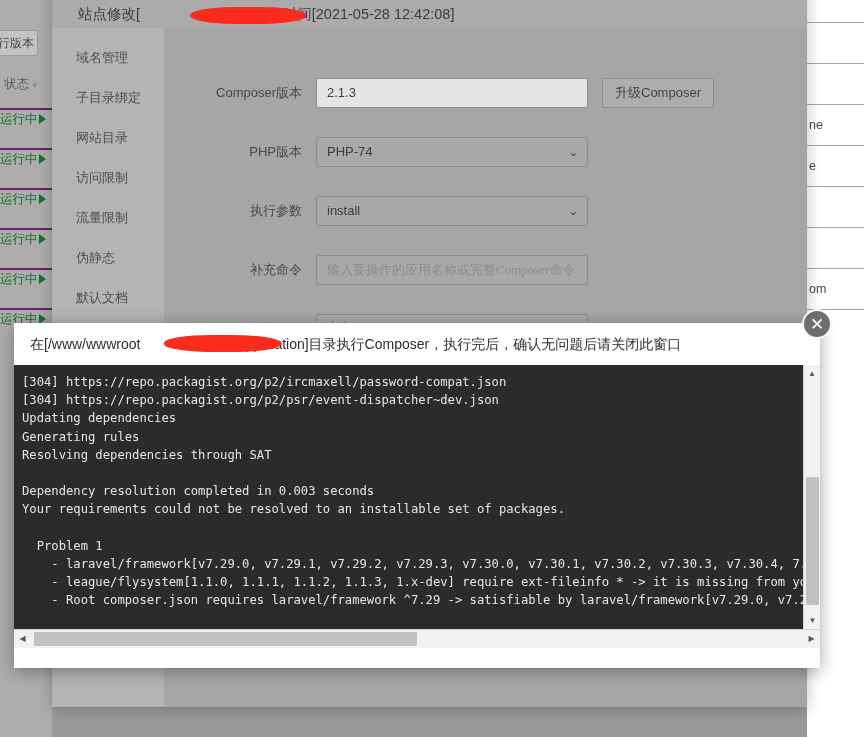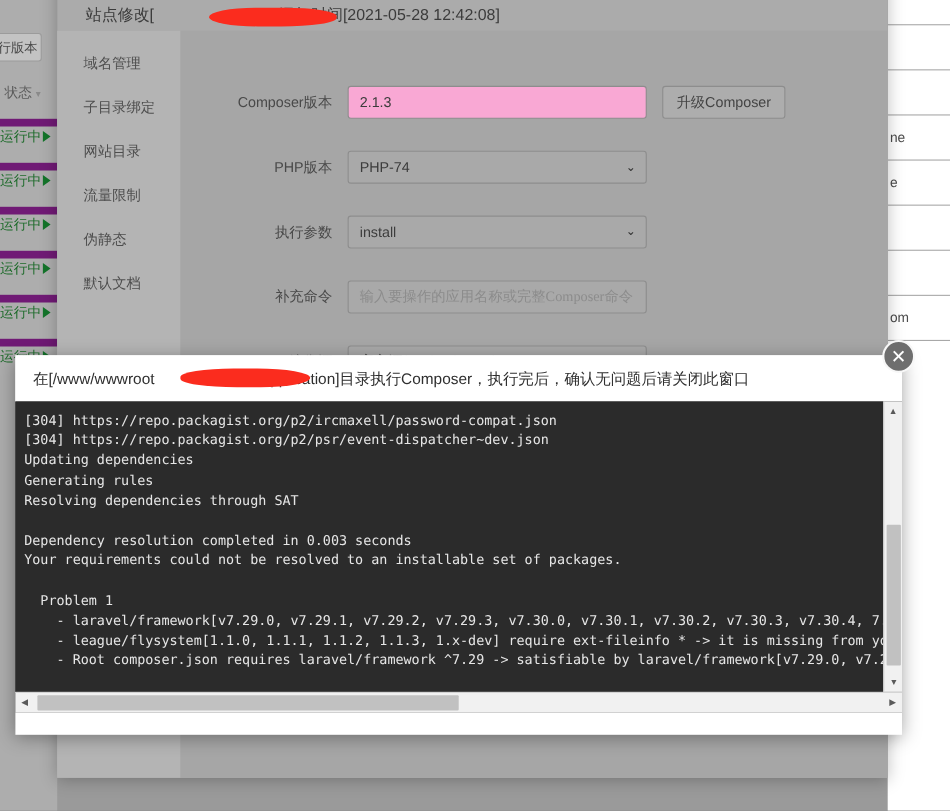--- a/index.html
+++ b/index.html
@@ -25,21 +25,21 @@
     white-space: nowrap; overflow: hidden;
   }
   .bg-colhead {
     position: absolute; left: 4px; top: 76px; width: 48px; height: 20px;
     font-size: 12.5px; color: #5c5c5c; white-space: nowrap;
   }
   .bg-colhead .caret { color: #8a8a8a; font-size: 9px; }
   .bg-row {
     position: absolute; left: 0; width: 52px; height: 20px;
     font-size: 12.5px; color: #1d6b2a; white-space: nowrap;
-    border-top: 7px solid #701a75;
+    border-top: 2px solid #701a75;
     padding-top: 1px;
   }
   .bg-row .tri {
     display: inline-block; width: 0; height: 0;
     border-left: 7px solid #14742a; border-top: 5px solid transparent; border-bottom: 5px solid transparent;
     vertical-align: -1px; margin-left: 1px;
   }
   .bg-right-col {
     position: absolute; right: 0; top: 0; width: 57px; height: 737px;
     background: #ffffff;
@@ -82,21 +82,21 @@
   .form-row { display: flex; align-items: center; height: 45px; padding-left: 32px; }
   .form-label {
     width: 120px; flex: 0 0 120px; text-align: right; padding-right: 14px;
     font-size: 13px; color: #494949; white-space: nowrap;
   }
   .fld {
     width: 272px; height: 30px; border: 1px solid #8d8d8d; background: #a9a9a9;
     border-radius: 3px; font-size: 13px; color: #3c3c3c; padding: 0 10px;
     line-height: 28px; position: relative; white-space: nowrap; overflow: hidden;
   }
-  .fld.readonly { background: #f9a8d4; }
+  .fld.readonly { background: #e5e5e5; }
   .fld.placeholder { color: #8c8c8c; font-family: Liberation Serif, serif; }
   .chev {
     position: absolute; right: 9px; top: 0; height: 28px; line-height: 28px;
     font-size: 11px; color: #333; pointer-events: none;
   }
   .btn-up {
     margin-left: 14px; height: 30px; padding: 0 12px; line-height: 28px;
     border: 1px solid #8d8d8d; border-radius: 3px; background: #adadad;
     font-size: 13px; color: #434343; white-space: nowrap; cursor: pointer;
   }
@@ -213,20 +213,21 @@
       <span>站点修改[</span><span style="opacity:0">____________</span><span>] - 添加时间[2021-05-28 12:42:08]</span>
       <span class="redact-title"></span>
     </div>
 
     <div class="dlg-body">
 
       <div class="side-nav">
         <div class="side-item">域名管理</div>
         <div class="side-item">子目录绑定</div>
         <div class="side-item">网站目录</div>
+        <div class="side-item">访问限制</div>
         <div class="side-item">流量限制</div>
         <div class="side-item">伪静态</div>
         <div class="side-item">默认文档</div>
       </div>
 
       <div class="panel">
 
         <div class="form-row" style="margin-top:22px">
           <div class="form-label">Composer版本</div>
           <div class="fld readonly">2.1.3</div>

